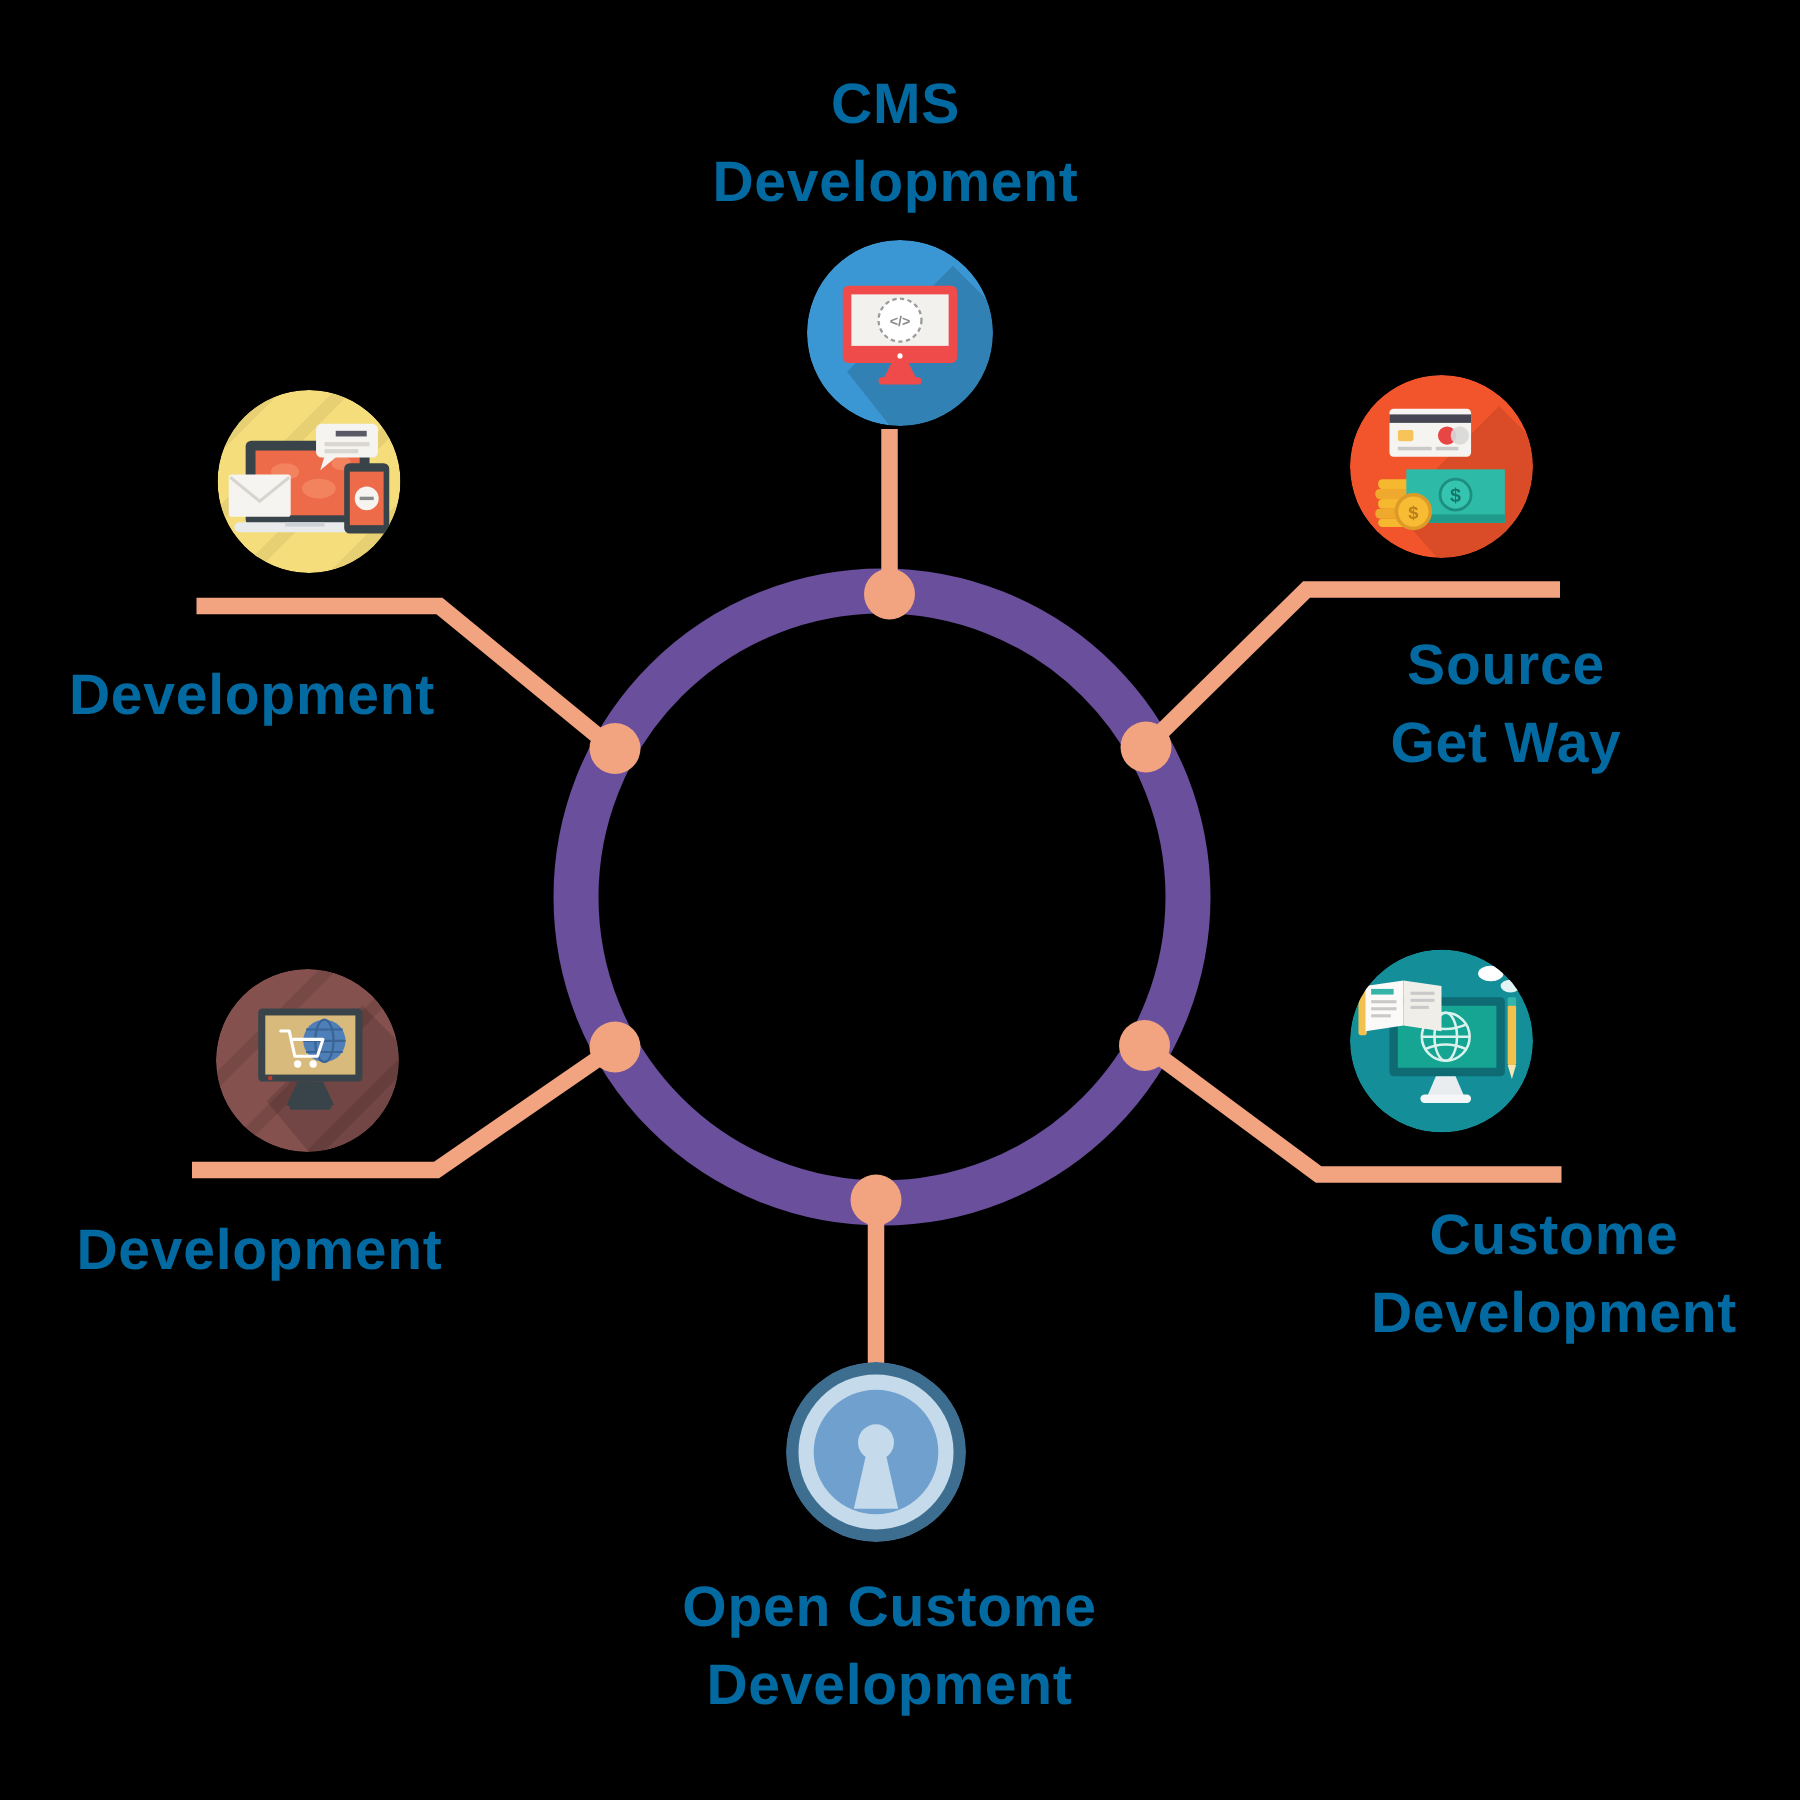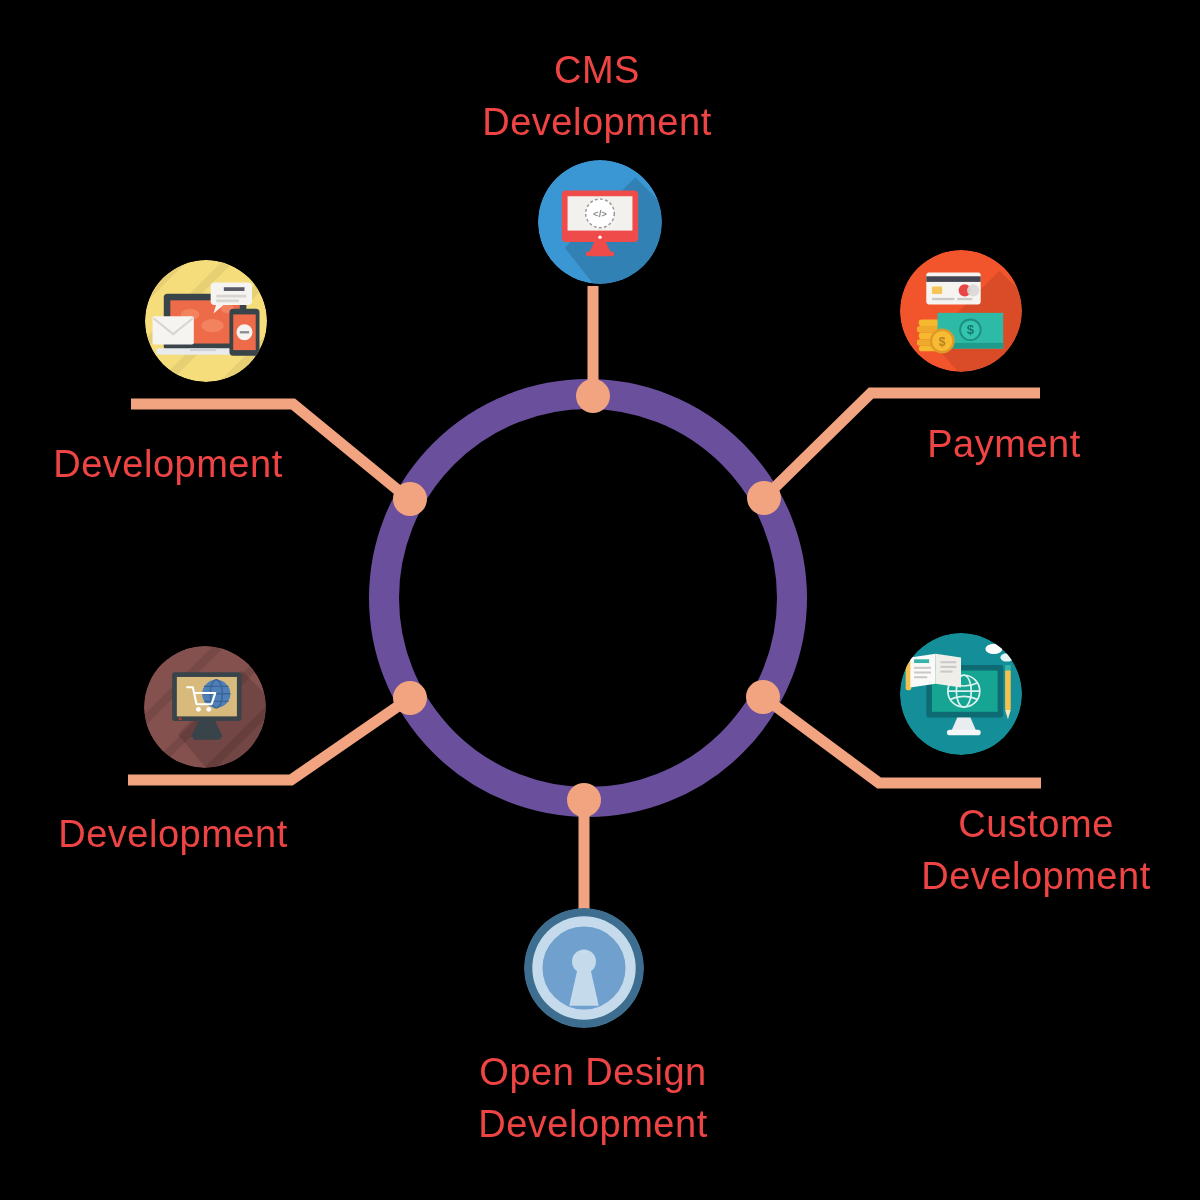--- a/index.html
+++ b/index.html
@@ -4,22 +4,22 @@
 <style>
   html,body{margin:0;padding:0;background:#000;}
   #stage{
     position:relative;width:1200px;height:1200px;background:#000;overflow:hidden;
     font-family:"Liberation Sans",sans-serif;
   }
   #wires{position:absolute;left:0;top:0;}
   .icon{position:absolute;}
   .icon svg{display:block;}
   .label{
-    position:absolute;text-align:center;color:#ef4444;
-    font-size:38px;font-weight:400;line-height:52px;letter-spacing:.5px;
+    position:absolute;text-align:center;color:#0369a1;
+    font-size:38px;font-weight:700;line-height:52px;letter-spacing:.5px;
   }
   .label span{display:block;}
   
   #icon-cms{left:538px;top:160px;}
   #icon-payment{left:900px;top:250px;}
   #icon-custome{left:900px;top:633px;}
   #icon-opensource{left:524px;top:908px;}
   #icon-ecommerce{left:144px;top:646px;}
   #icon-webdesign{left:145px;top:260px;}
   
@@ -234,28 +234,29 @@
         </g>
       </g>
     </svg>
   </div>
 
   <div class="label" id="label-cms">
     <span>CMS</span>
     <span>Development</span>
   </div>
   <div class="label" id="label-payment">
-    <span>Payment</span>
+    <span>Source</span>
+    <span>Get Way</span>
   </div>
   <div class="label" id="label-custome">
     <span>Custome</span>
     <span>Development</span>
   </div>
   <div class="label" id="label-opensource">
-    <span>Open Design</span>
+    <span>Open Custome</span>
     <span>Development</span>
   </div>
   <div class="label" id="label-ecommerce">
     <span>Development</span>
   </div>
   <div class="label" id="label-webdesign">
     <span>Development</span>
   </div>
 
 </div>

